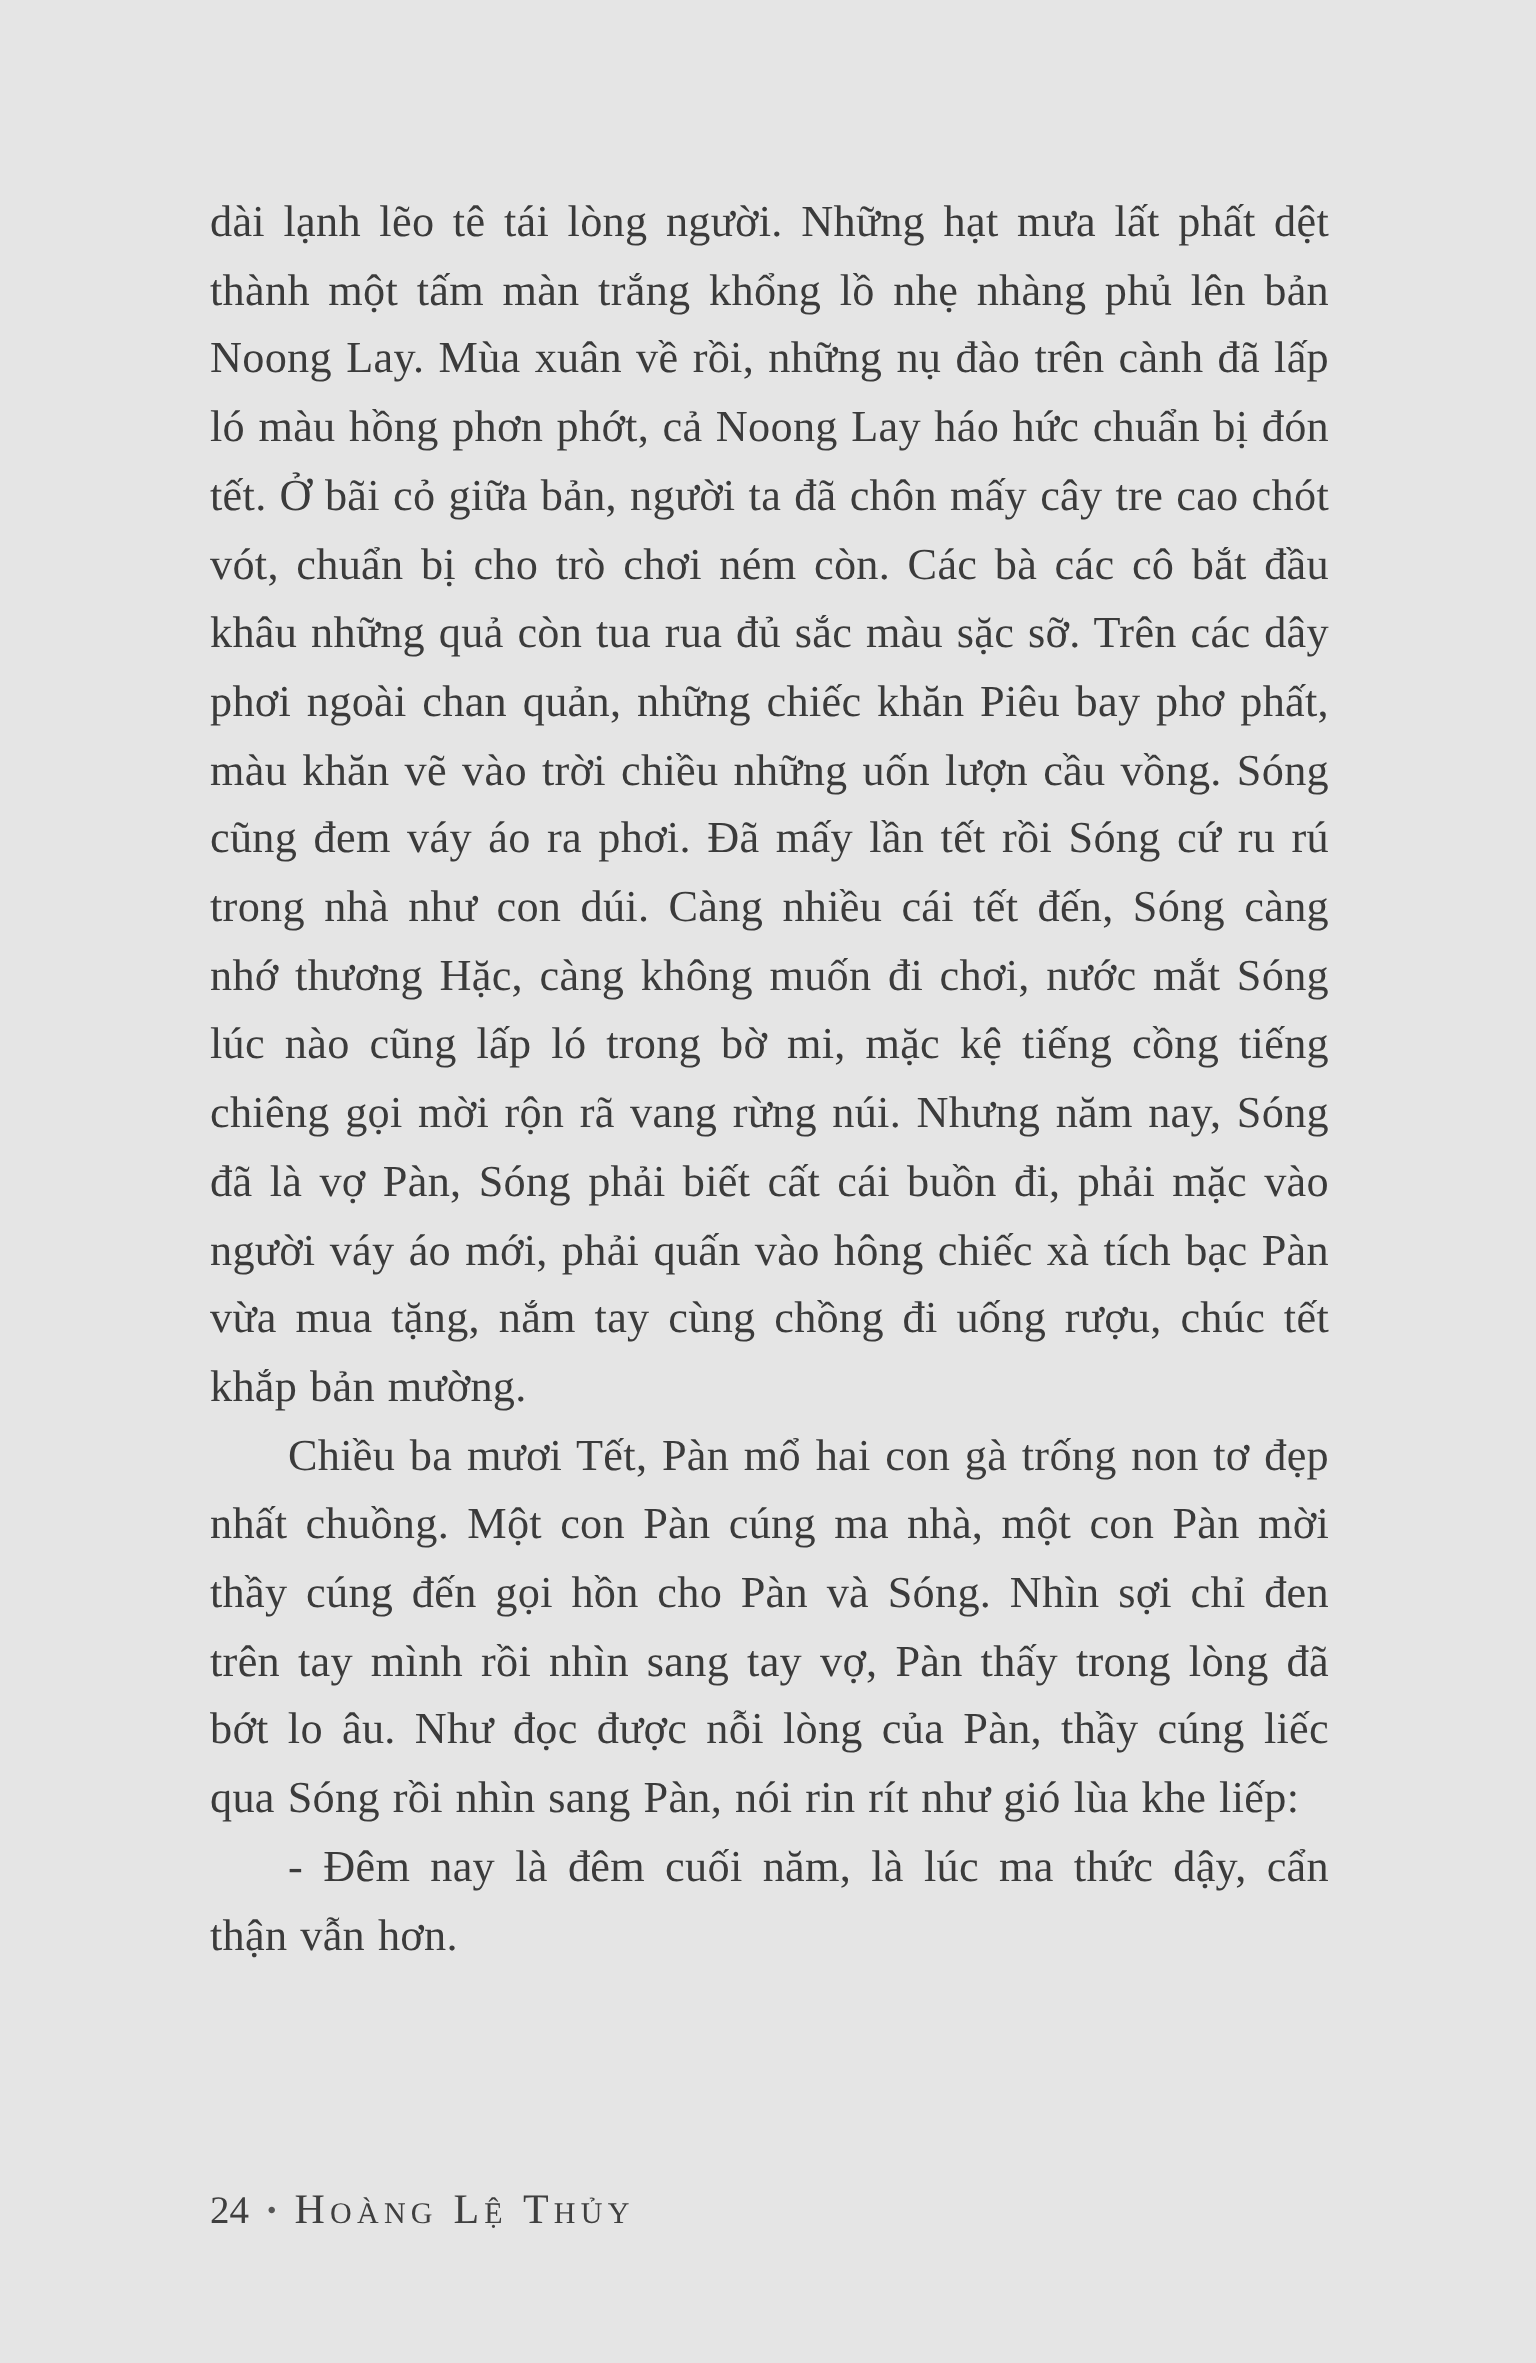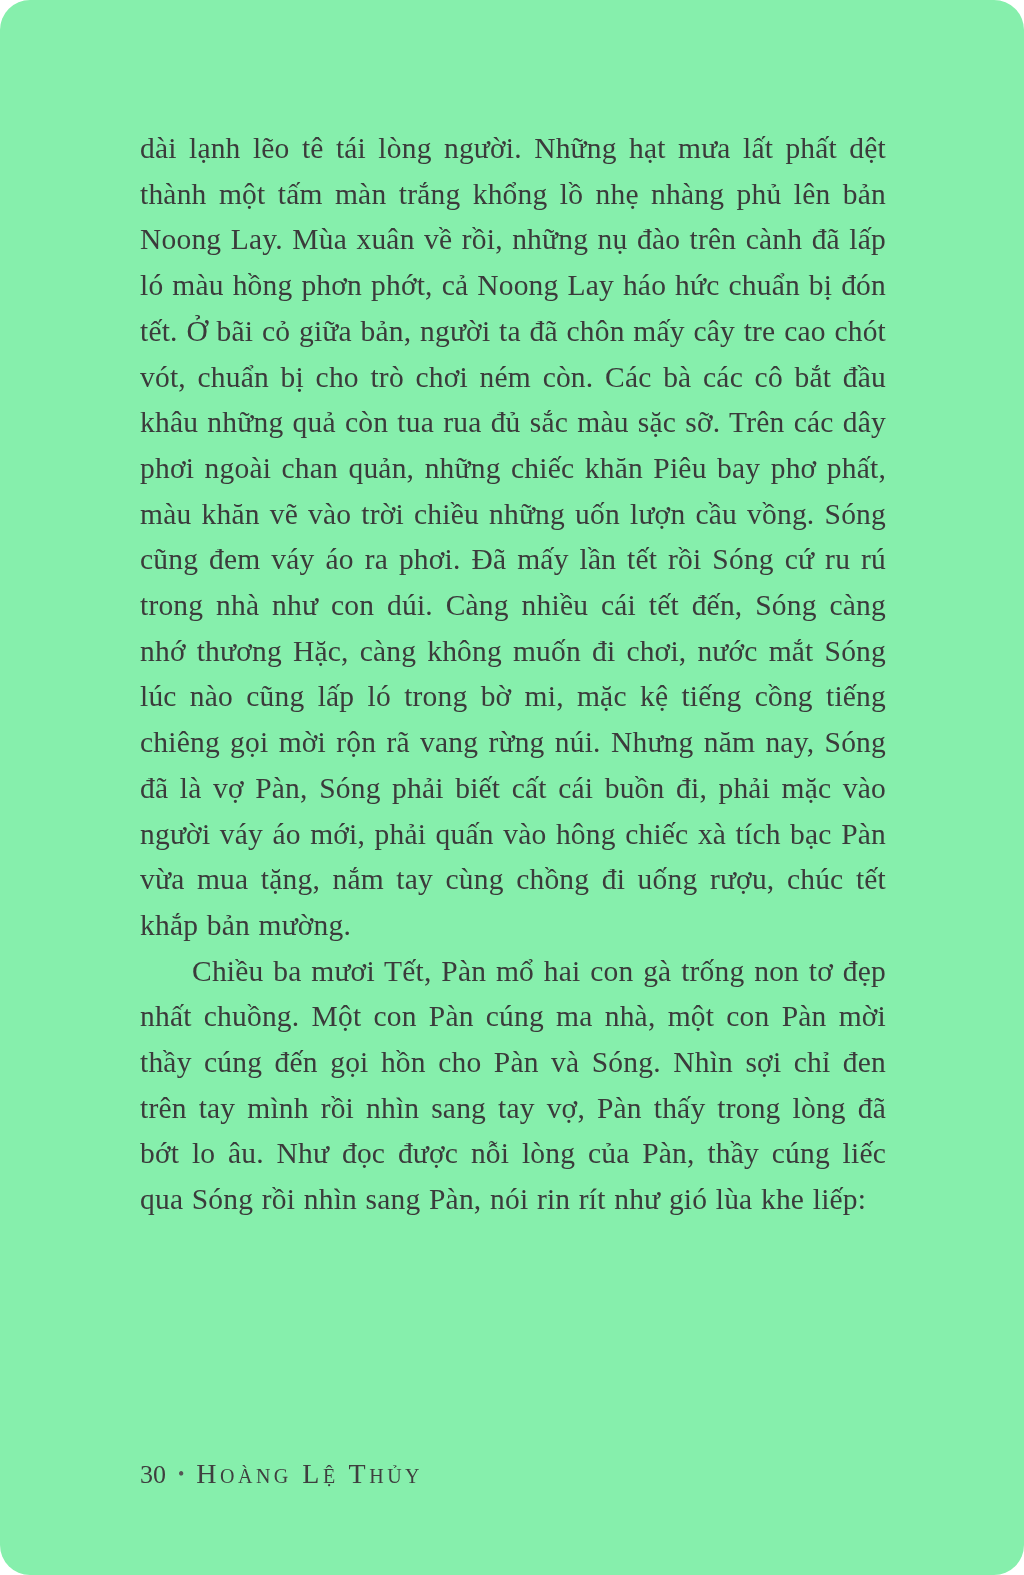--- a/index.html
+++ b/index.html
@@ -4,25 +4,24 @@
 <style>
   html, body {
     margin: 0;
     padding: 0;
     background: #ffffff;
   }
   .page {
     position: relative;
     width: 1024px;
     height: 1575px;
-    background: #86efac;
+    background: #e5e5e5;
     font-family: "Liberation Serif", "DejaVu Serif", serif;
     color: #3b3b3b;
     overflow: hidden;
-    border-radius: 30px;
   }
   .text-block {
     position: absolute;
     left: 140px;
     top: 126px;
     width: 746px;
     font-size: 29.5px;
     line-height: 45.7px;
     text-align: justify;
     letter-spacing: 0.2px;
@@ -59,20 +58,21 @@
     font-size: 28px;
   }
 </style>
 </head>
 <body>
 
 <div class="page">
   <div class="text-block">
     <p class="para no-indent">dài lạnh lẽo tê tái lòng người. Những hạt mưa lất phất dệt thành một tấm màn trắng khổng lồ nhẹ nhàng phủ lên bản Noong Lay. Mùa xuân về rồi, những nụ đào trên cành đã lấp ló màu hồng phơn phớt, cả Noong Lay háo hức chuẩn bị đón tết. Ở bãi cỏ giữa bản, người ta đã chôn mấy cây tre cao chót vót, chuẩn bị cho trò chơi ném còn. Các bà các cô bắt đầu khâu những quả còn tua rua đủ sắc màu sặc sỡ. Trên các dây phơi ngoài chan quản, những chiếc khăn Piêu bay phơ phất, màu khăn vẽ vào trời chiều những uốn lượn cầu vồng. Sóng cũng đem váy áo ra phơi. Đã mấy lần tết rồi Sóng cứ ru rú trong nhà như con dúi. Càng nhiều cái tết đến, Sóng càng nhớ thương Hặc, càng không muốn đi chơi, nước mắt Sóng lúc nào cũng lấp ló trong bờ mi, mặc kệ tiếng cồng tiếng chiêng gọi mời rộn rã vang rừng núi. Nhưng năm nay, Sóng đã là vợ Pàn, Sóng phải biết cất cái buồn đi, phải mặc vào người váy áo mới, phải quấn vào hông chiếc xà tích bạc Pàn vừa mua tặng, nắm tay cùng chồng đi uống rượu, chúc tết khắp bản mường.</p>
     <p class="para indent">Chiều ba mươi Tết, Pàn mổ hai con gà trống non tơ đẹp nhất chuồng. Một con Pàn cúng ma nhà, một con Pàn mời thầy cúng đến gọi hồn cho Pàn và Sóng. Nhìn sợi chỉ đen trên tay mình rồi nhìn sang tay vợ, Pàn thấy trong lòng đã bớt lo âu. Như đọc được nỗi lòng của Pàn, thầy cúng liếc qua Sóng rồi nhìn sang Pàn, nói rin rít như gió lùa khe liếp:</p>
+    <p class="para indent">- Đêm nay là đêm cuối năm, là lúc ma thức dậy, cẩn thận vẫn hơn.</p>
   </div>
 
   <div class="footer">
-    <span class="page-number">30</span>
+    <span class="page-number">24</span>
     <span class="sep">•</span>
     <span class="author">Hoàng Lệ Thủy</span>
   </div>
 </div>
 
 </body></html>

